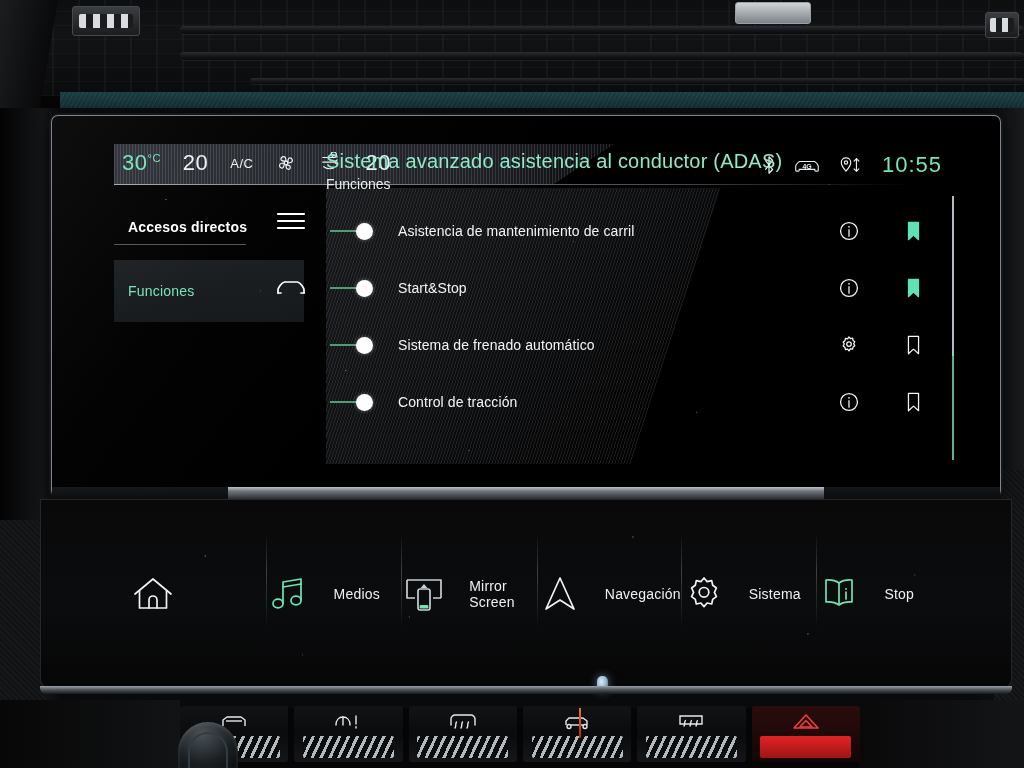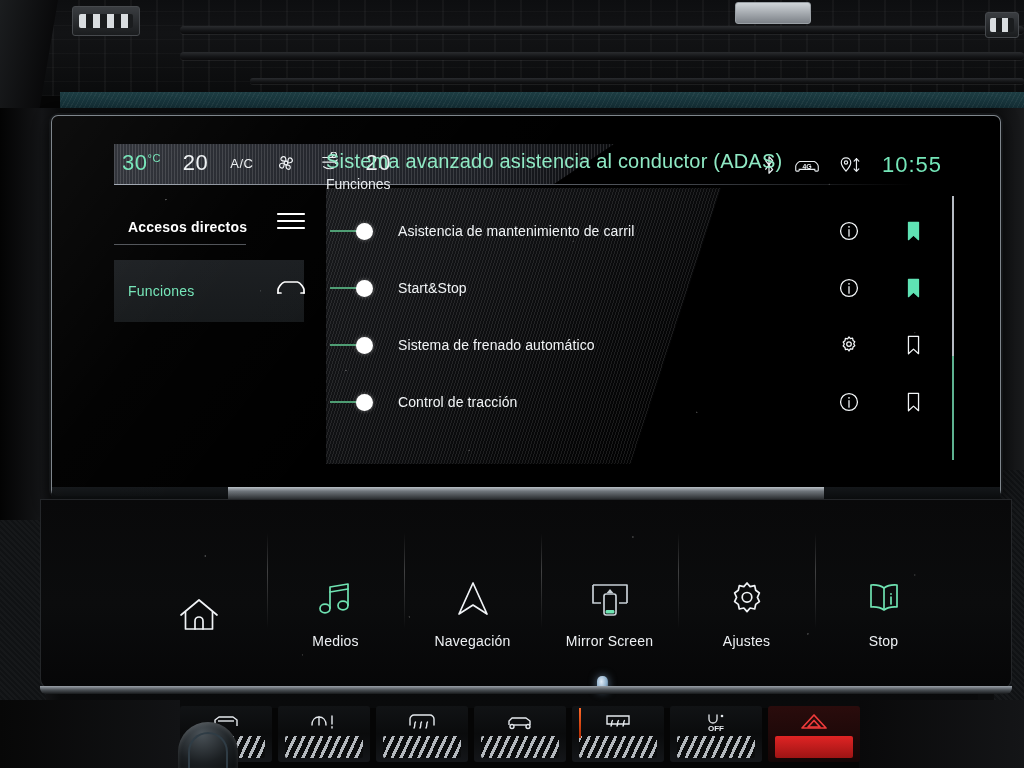--- a/index.html
+++ b/index.html
@@ -231,22 +231,22 @@
       radial-gradient(circle at 61% 20%, rgba(255,255,255,.45) 0 .6px, transparent 1px),
       radial-gradient(circle at 79% 71%, rgba(255,255,255,.4) 0 .7px, transparent 1px),
       radial-gradient(circle at 90% 40%, rgba(255,255,255,.3) 0 .6px, transparent 1px),
       radial-gradient(circle at 27% 82%, rgba(255,255,255,.35) 0 .6px, transparent 1px);
   }
   .shortcuts{
     position:absolute; left:90px; top:40px; width:822px; height:110px;
     display:flex;
   }
   .sc{
-    position:relative; flex:1; display:flex; flex-direction:column;
-    align-items:center; justify-content:flex-end; gap:14px;
+    position:relative; flex:1; display:flex; flex-direction:row;
+    align-items:center; justify-content:flex-start; gap:22px;
   }
   .sc + .sc::before{
     content:""; position:absolute; left:0; top:-6px; width:1px; height:96px;
     background:linear-gradient(180deg, rgba(255,255,255,0), rgba(255,255,255,.22) 40%, rgba(255,255,255,0));
   }
   .sc .sclabel{ font-size:14px; color:#eef1f4; letter-spacing:.2px; }
   .led{
     position:absolute; left:597px; top:676px; width:11px; height:16px; border-radius:5px;
     background:radial-gradient(ellipse at 40% 35%, #dfeaf5, #8fb0cc 55%, #2c3d4e 100%);
     box-shadow:0 0 8px rgba(150,190,230,.55);
@@ -546,48 +546,48 @@
             <path d="M17 13l18-3"></path>
             <ellipse cx="12" cy="29.5" rx="5" ry="4.3"></ellipse>
             <ellipse cx="30" cy="26.5" rx="5" ry="4.3"></ellipse>
           </svg>
         </span>
         <span class="sclabel">Medios</span>
       </div>
 
       <div class="sc">
         <span>
-          <svg width="46" height="40" viewBox="0 0 46 40" fill="none" stroke="#f0f3f6" stroke-width="1.7" stroke-linejoin="round">
-            <path d="M23 4L9 35l14-9 14 9z"></path>
-          </svg>
-        </span>
-        <span class="sclabel">Navegación</span>
-      </div>
-
-      <div class="sc">
-        <span>
           <svg width="46" height="40" viewBox="0 0 46 40" fill="none" stroke="#c8d0d6" stroke-width="1.7" stroke-linejoin="round">
             <path d="M6 6h34v18"></path>
             <path d="M6 6v18h8M40 24h-8"></path>
             <path d="M23 10l3.4 4h-6.8z" fill="#c8d0d6" stroke="none"></path>
             <rect x="17" y="15" width="12" height="21" rx="2.2" stroke="#c8d0d6"></rect>
             <rect x="18.6" y="31" width="8.8" height="3.4" rx="1.2" fill="#6fe3b2" stroke="none"></rect>
           </svg>
         </span>
         <span class="sclabel">Mirror Screen</span>
       </div>
 
       <div class="sc">
         <span>
           <svg width="46" height="40" viewBox="0 0 46 40" fill="none" stroke="#f0f3f6" stroke-width="1.7" stroke-linejoin="round">
+            <path d="M23 4L9 35l14-9 14 9z"></path>
+          </svg>
+        </span>
+        <span class="sclabel">Navegación</span>
+      </div>
+
+      <div class="sc">
+        <span>
+          <svg width="46" height="40" viewBox="0 0 46 40" fill="none" stroke="#f0f3f6" stroke-width="1.7" stroke-linejoin="round">
             <path d="M23 4l3.1 3.6 4.6-1 1 4.6L35.4 14l-2 4.3 2 4.3-3.7 2.8-1 4.6-4.6-1L23 32.6l-3.1-3.6-4.6 1-1-4.6L10.6 22.6l2-4.3-2-4.3 3.7-2.8 1-4.6 4.6 1z"></path>
             <circle cx="23" cy="18.3" r="4.8"></circle>
           </svg>
         </span>
-        <span class="sclabel">Ajustes</span>
+        <span class="sclabel">Sistema</span>
       </div>
 
       <div class="sc">
         <span>
           <svg width="46" height="40" viewBox="0 0 46 40" fill="none" stroke="#6fe3b2" stroke-width="1.7" stroke-linejoin="round">
             <path d="M23 9c-3.5-2.6-8-3.4-13-3v22c5-.4 9.5.4 13 3 3.5-2.6 8-3.4 13-3V6c-5-.4-9.5.4-13 3z"></path>
             <path d="M23 9v22"></path>
             <circle cx="30" cy="15" r=".9" fill="#6fe3b2" stroke="none"></circle>
             <path d="M30 18v7" stroke-linecap="round"></path>
           </svg>
@@ -651,30 +651,20 @@
     <div class="hbtn">
       <span class="glyph">
         <svg width="32" height="20" viewBox="0 0 32 20" fill="none" stroke="#e6eaee" stroke-width="1.4" stroke-linecap="round">
           <path d="M5 4h22v8H5z"></path>
           <path d="M9 14c1.4-2 0-3.6 1.4-5.4M15 14c1.4-2 0-3.6 1.4-5.4M21 14c1.4-2 0-3.6 1.4-5.4"></path>
         </svg>
       </span>
       <span class="grille"></span>
     </div>
 
-    <div class="hbtn">
-      <span class="glyph">
-        <svg width="32" height="22" viewBox="0 0 32 22" fill="none" stroke="#e6eaee" stroke-width="1.3" stroke-linecap="round">
-          <path d="M9 3v4a4 4 0 0 0 8 0V3"></path>
-          <circle cx="22" cy="4" r="1.3" fill="#e6eaee" stroke="none"></circle>
-          <text x="16" y="19" font-family="Liberation Sans, sans-serif" font-size="8" font-weight="bold" fill="#e6eaee" stroke="none" text-anchor="middle">OFF</text>
-        </svg>
-      </span>
-      <span class="grille"></span>
-    </div>
 
     <div class="hbtn hazard">
       <span class="glyph">
         <svg width="32" height="20" viewBox="0 0 32 20" fill="none" stroke="#ef3b3b" stroke-width="1.7" stroke-linejoin="round">
           <path d="M16 3L4 16h24z"></path>
           <path d="M16 8.5L10 15h12z"></path>
         </svg>
       </span>
       <span class="grille"></span>
     </div>

